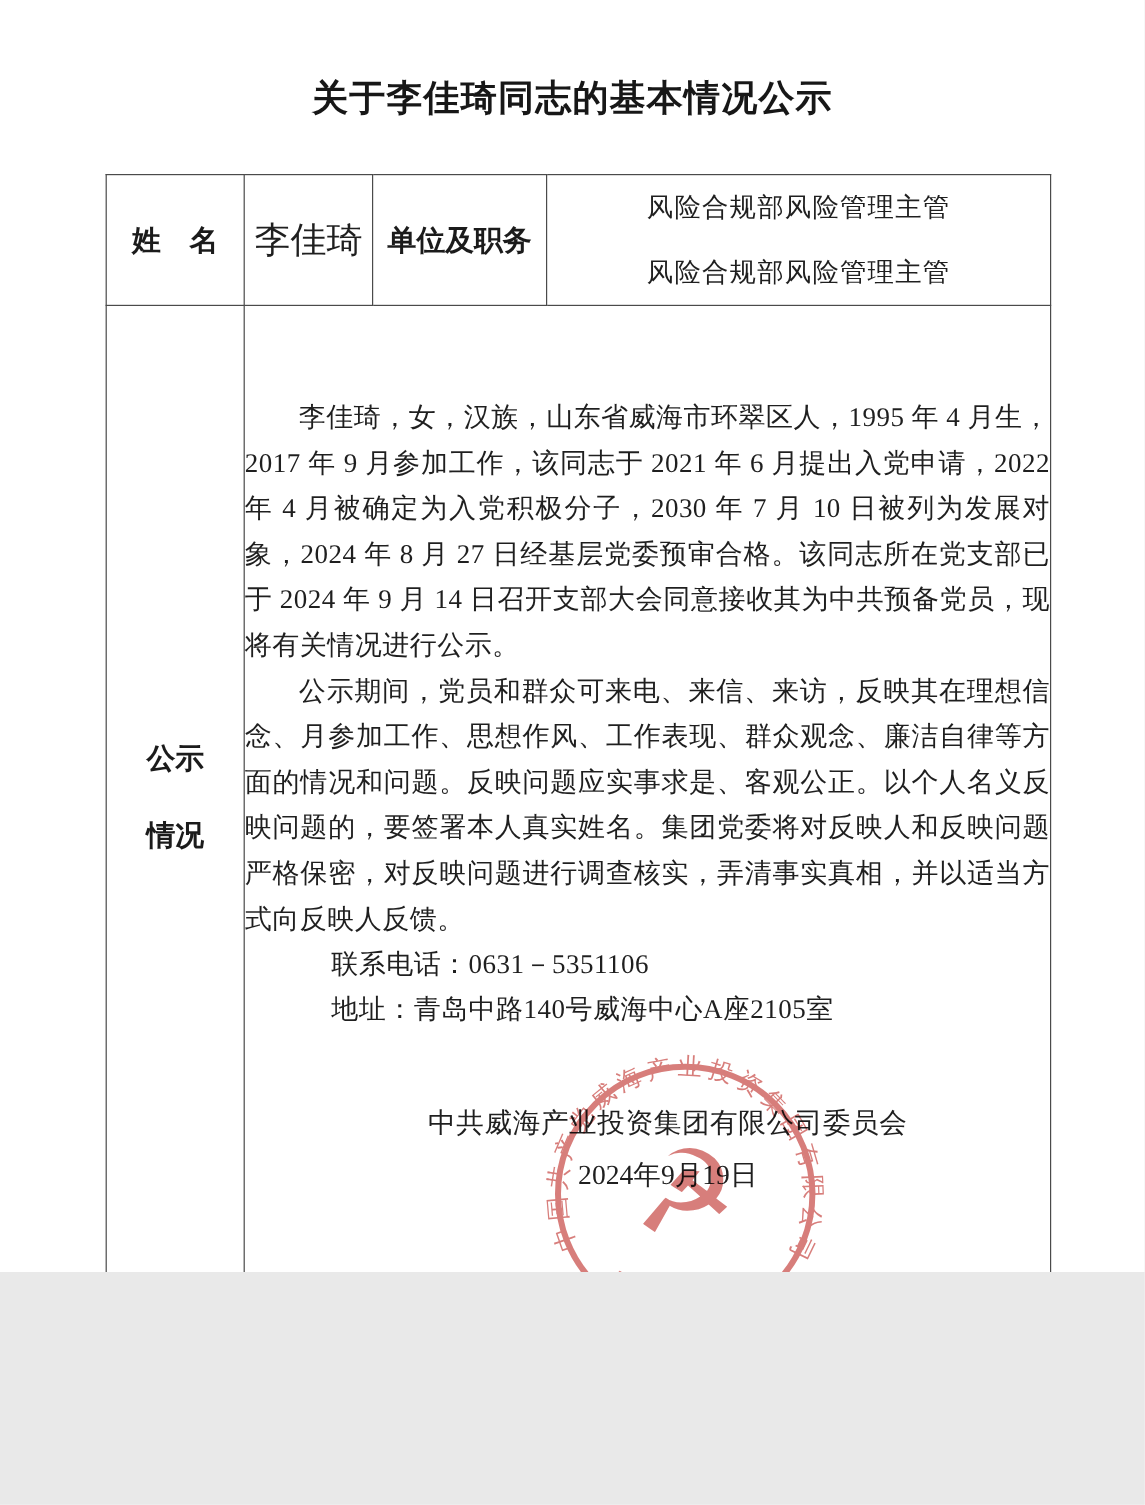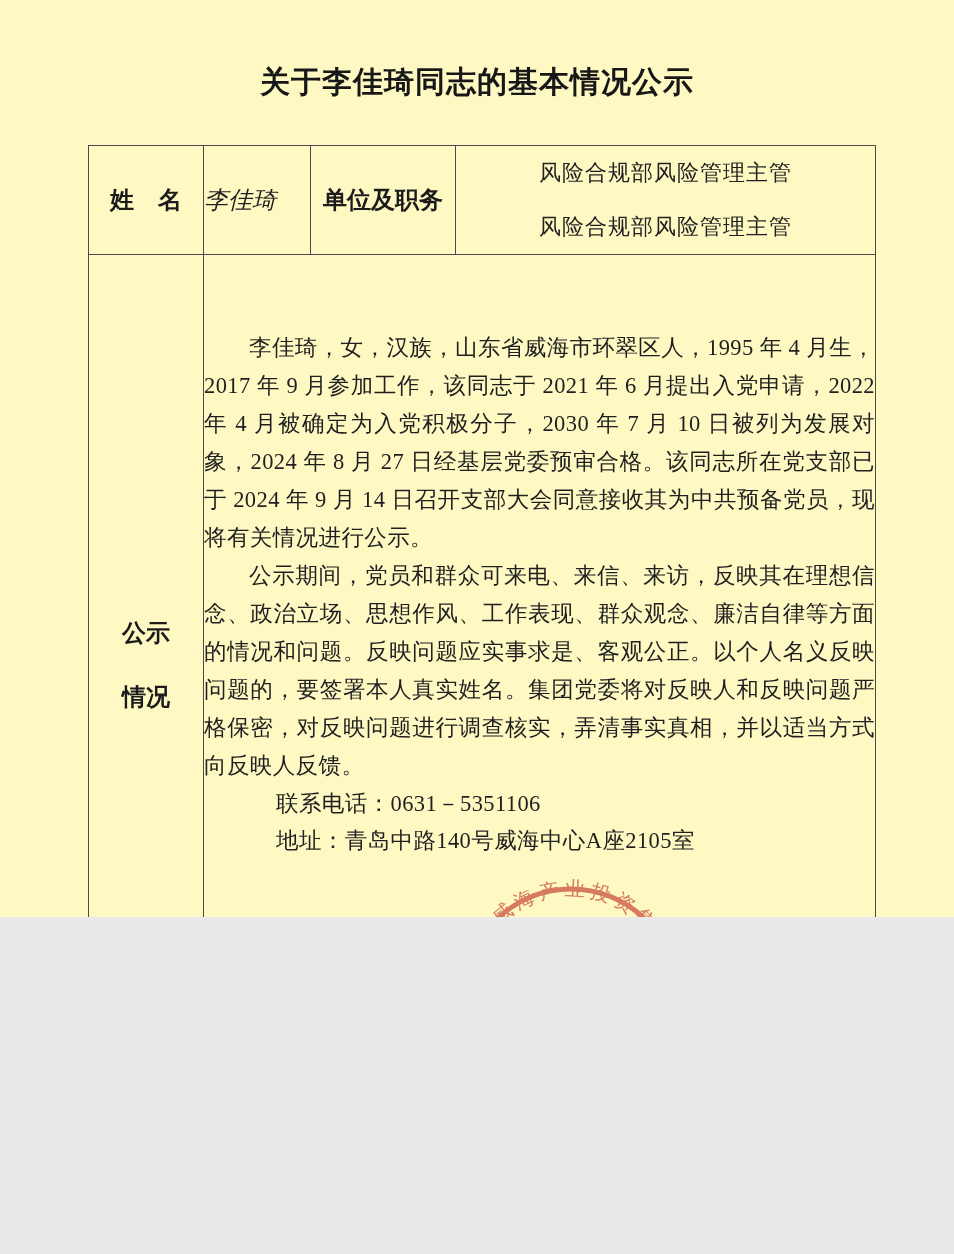--- a/index.html
+++ b/index.html
@@ -1,18 +1,18 @@
 <!DOCTYPE html>
 <html><head>
 <meta charset="utf-8">
 <style>
   html,body{margin:0;padding:0;background:#e9e9e9;}
   .page{
-    position:relative;width:954px;height:917px;margin:0 auto;
-    background:#fef9c3;overflow:hidden;
+    position:relative;width:954px;height:1060px;margin:0 auto;
+    background:#ffffff;overflow:hidden;
     font-family:"Liberation Serif","DejaVu Serif",serif;color:#1f1f1f;
   }
   .title{
     position:absolute;top:62px;left:0;width:100%;margin:0;
     text-align:center;font-size:30px;font-weight:700;letter-spacing:1px;
     color:#171717;font-family:"Liberation Serif","DejaVu Serif",serif;
   }
   table.notice-table{
     position:absolute;left:88px;top:145px;width:787px;
     border-collapse:collapse;table-layout:fixed;
@@ -23,21 +23,21 @@
     padding:0;vertical-align:middle;
   }
   table.notice-table{border-bottom:2px solid #3c3c3c;}
   td.label{
     text-align:center;font-weight:700;font-size:24px;
     font-family:"Liberation Sans","DejaVu Sans",sans-serif;color:#1b1b1b;
   }
   .row-name{height:107px;}
   .row-period{height:76px;}
   .row-detail{height:822px;}
-  td.name-value{font-size:24px;font-style:italic;}
+  td.name-value{text-align:center;font-size:30px;}
   td.unit-cell{text-align:center;}
   .unit-line{line-height:54px;font-size:22px;letter-spacing:1px;}
   td.period-cell{text-align:center;font-size:23px;letter-spacing:0.5px;}
   td.detail-label-cell div{line-height:30px;}
   td.detail-label-cell .gap{height:34px;}
   td.detail-cell{
     vertical-align:top;
     padding:112px 13px 0 9px;
   }
   .para{
@@ -84,21 +84,21 @@
       </td>
     </tr>
     <tr class="row-detail">
       <td class="label detail-label-cell">
         <div>公示</div>
         <div class="gap"></div>
         <div>情况</div>
       </td>
       <td class="detail-cell" colspan="3">
         <p class="para">李佳琦，女，汉族，山东省威海市环翠区人，1995 年 4 月生，2017 年 9 月参加工作，该同志于 2021 年 6 月提出入党申请，2022 年 4 月被确定为入党积极分子，2030 年 7 月 10 日被列为发展对象，2024 年 8 月 27 日经基层党委预审合格。该同志所在党支部已于 2024 年 9 月 14 日召开支部大会同意接收其为中共预备党员，现将有关情况进行公示。</p>
-        <p class="para">公示期间，党员和群众可来电、来信、来访，反映其在理想信念、政治立场、思想作风、工作表现、群众观念、廉洁自律等方面的情况和问题。反映问题应实事求是、客观公正。以个人名义反映问题的，要签署本人真实姓名。集团党委将对反映人和反映问题严格保密，对反映问题进行调查核实，弄清事实真相，并以适当方式向反映人反馈。</p>
+        <p class="para">公示期间，党员和群众可来电、来信、来访，反映其在理想信念、月参加工作、思想作风、工作表现、群众观念、廉洁自律等方面的情况和问题。反映问题应实事求是、客观公正。以个人名义反映问题的，要签署本人真实姓名。集团党委将对反映人和反映问题严格保密，对反映问题进行调查核实，弄清事实真相，并以适当方式向反映人反馈。</p>
         <div class="contact-line">联系电话：0631－5351106</div>
         <div class="contact-line">地址：青岛中路140号威海中心A座2105室</div>
         <div class="sign-block">
           <div class="sign-org">中共威海产业投资集团有限公司委员会</div>
           <div class="sign-date">2024年9月19日</div>
         </div>
       </td>
     </tr>
   </tbody>
     </table>

